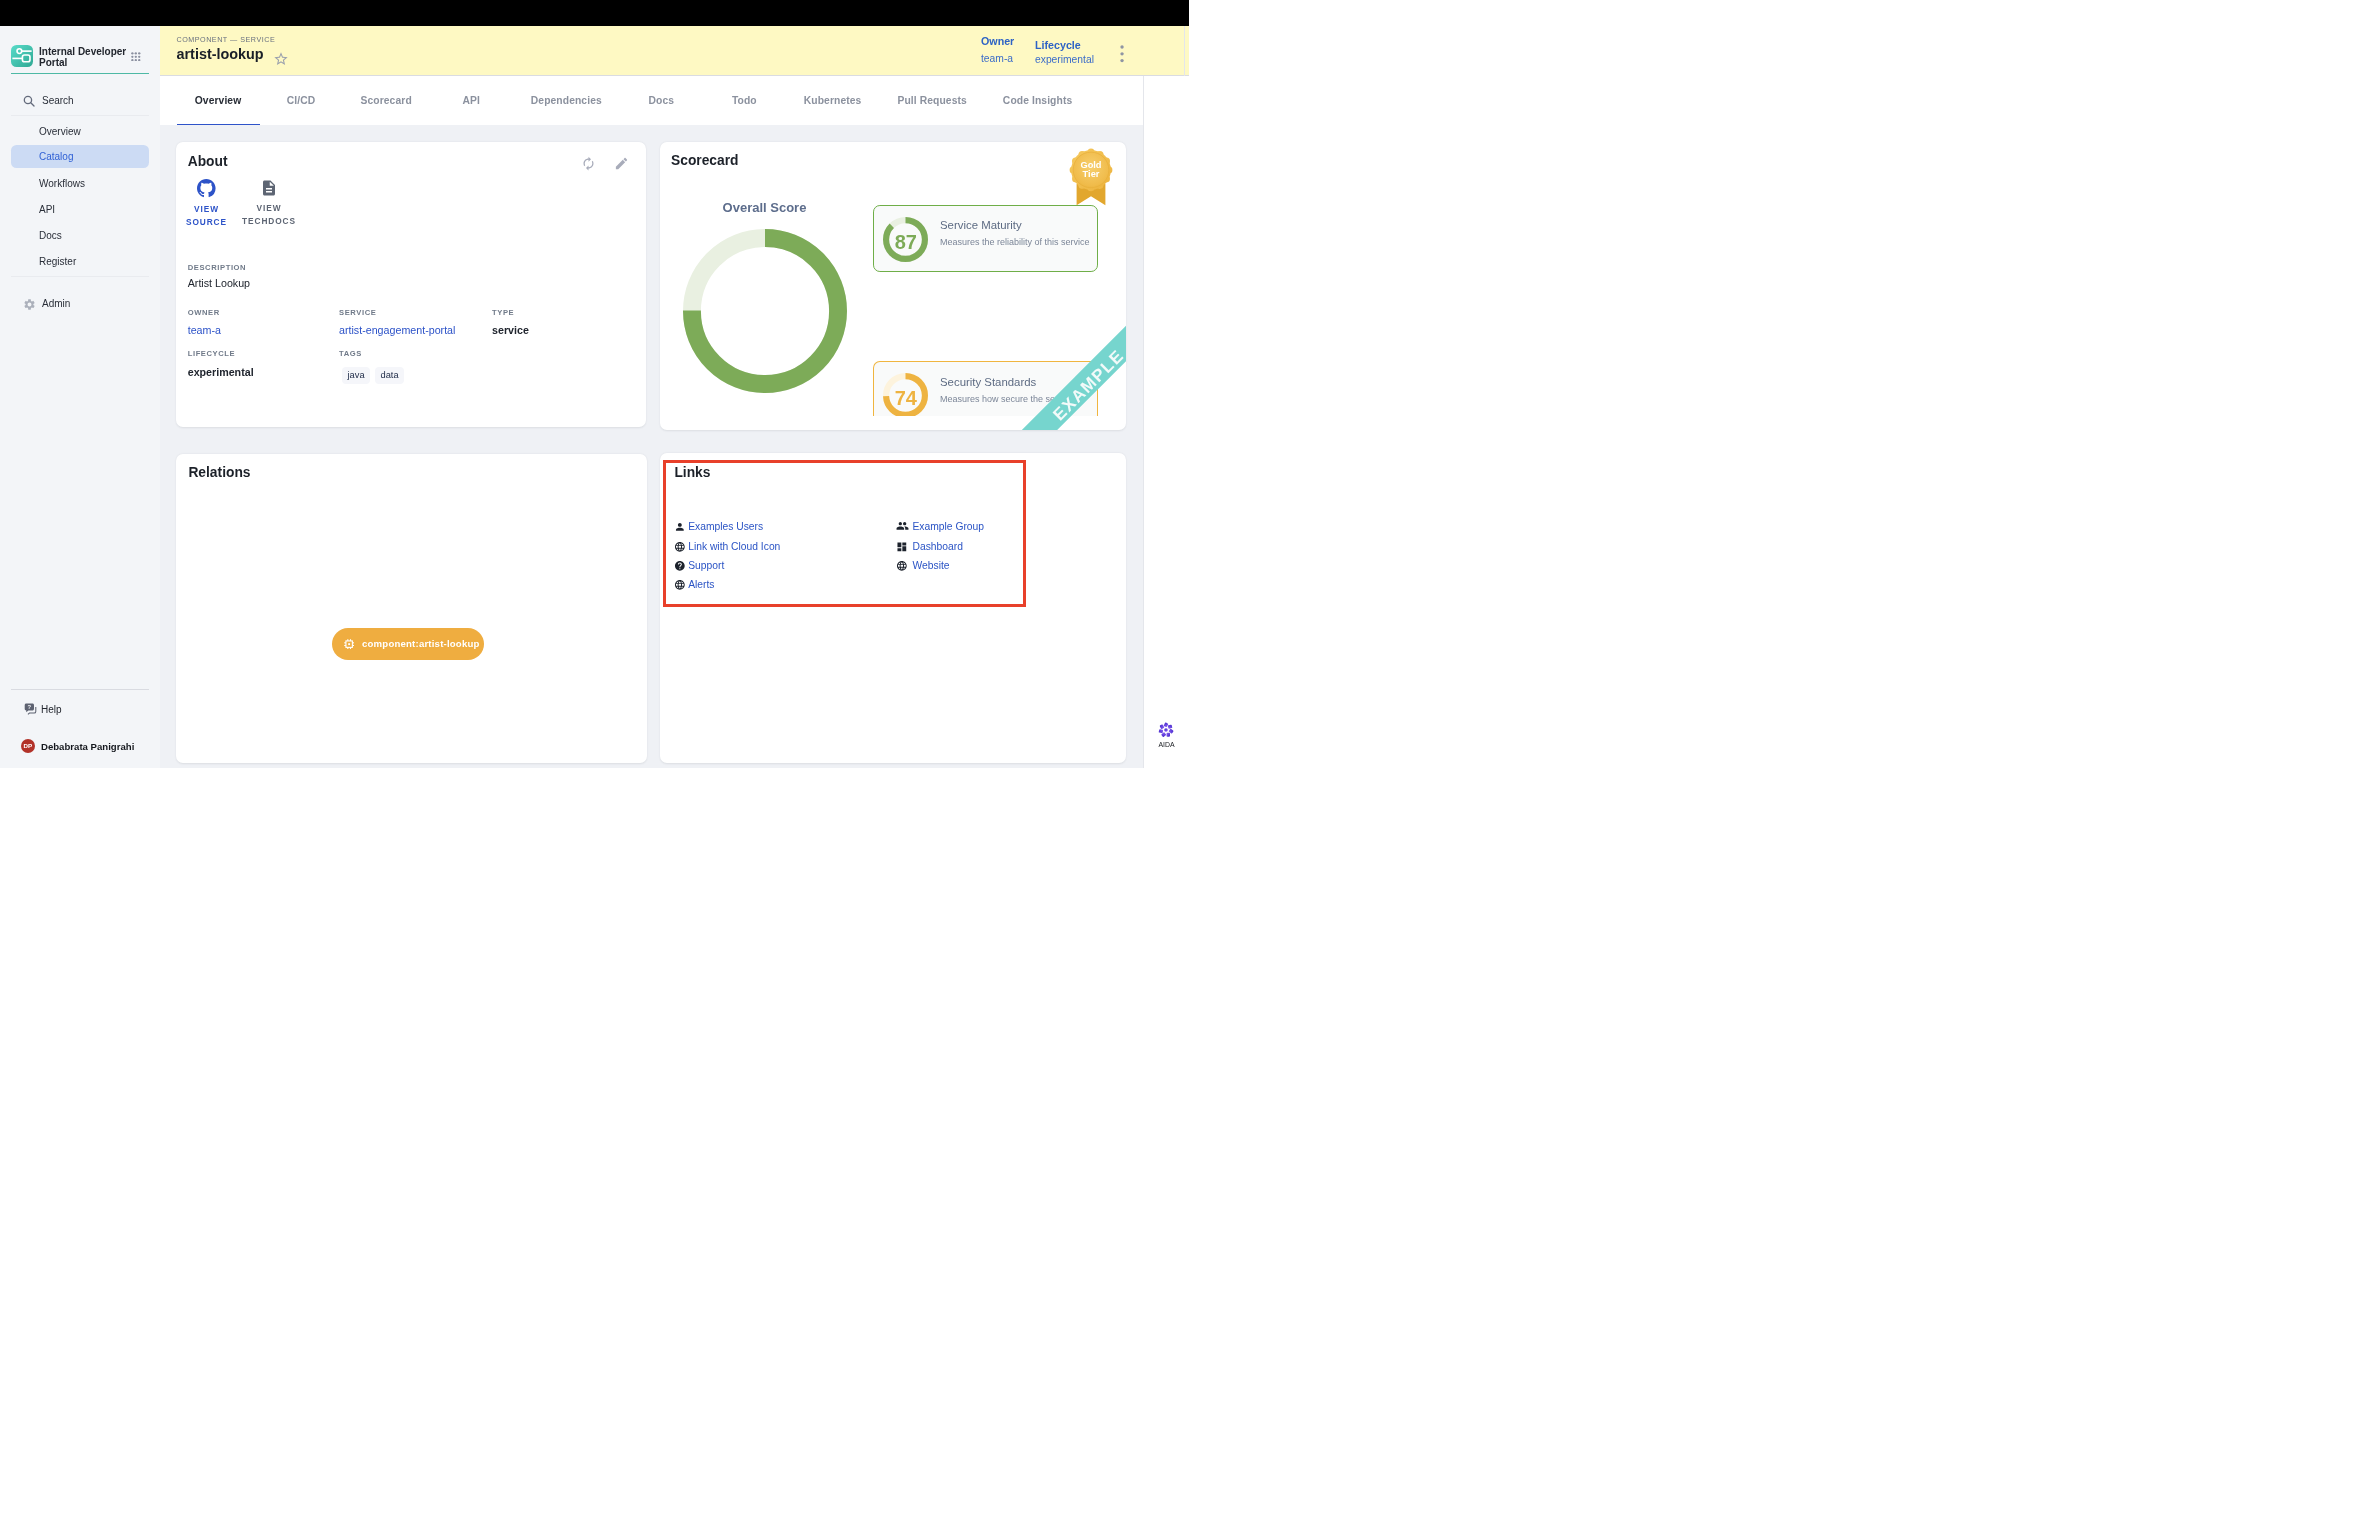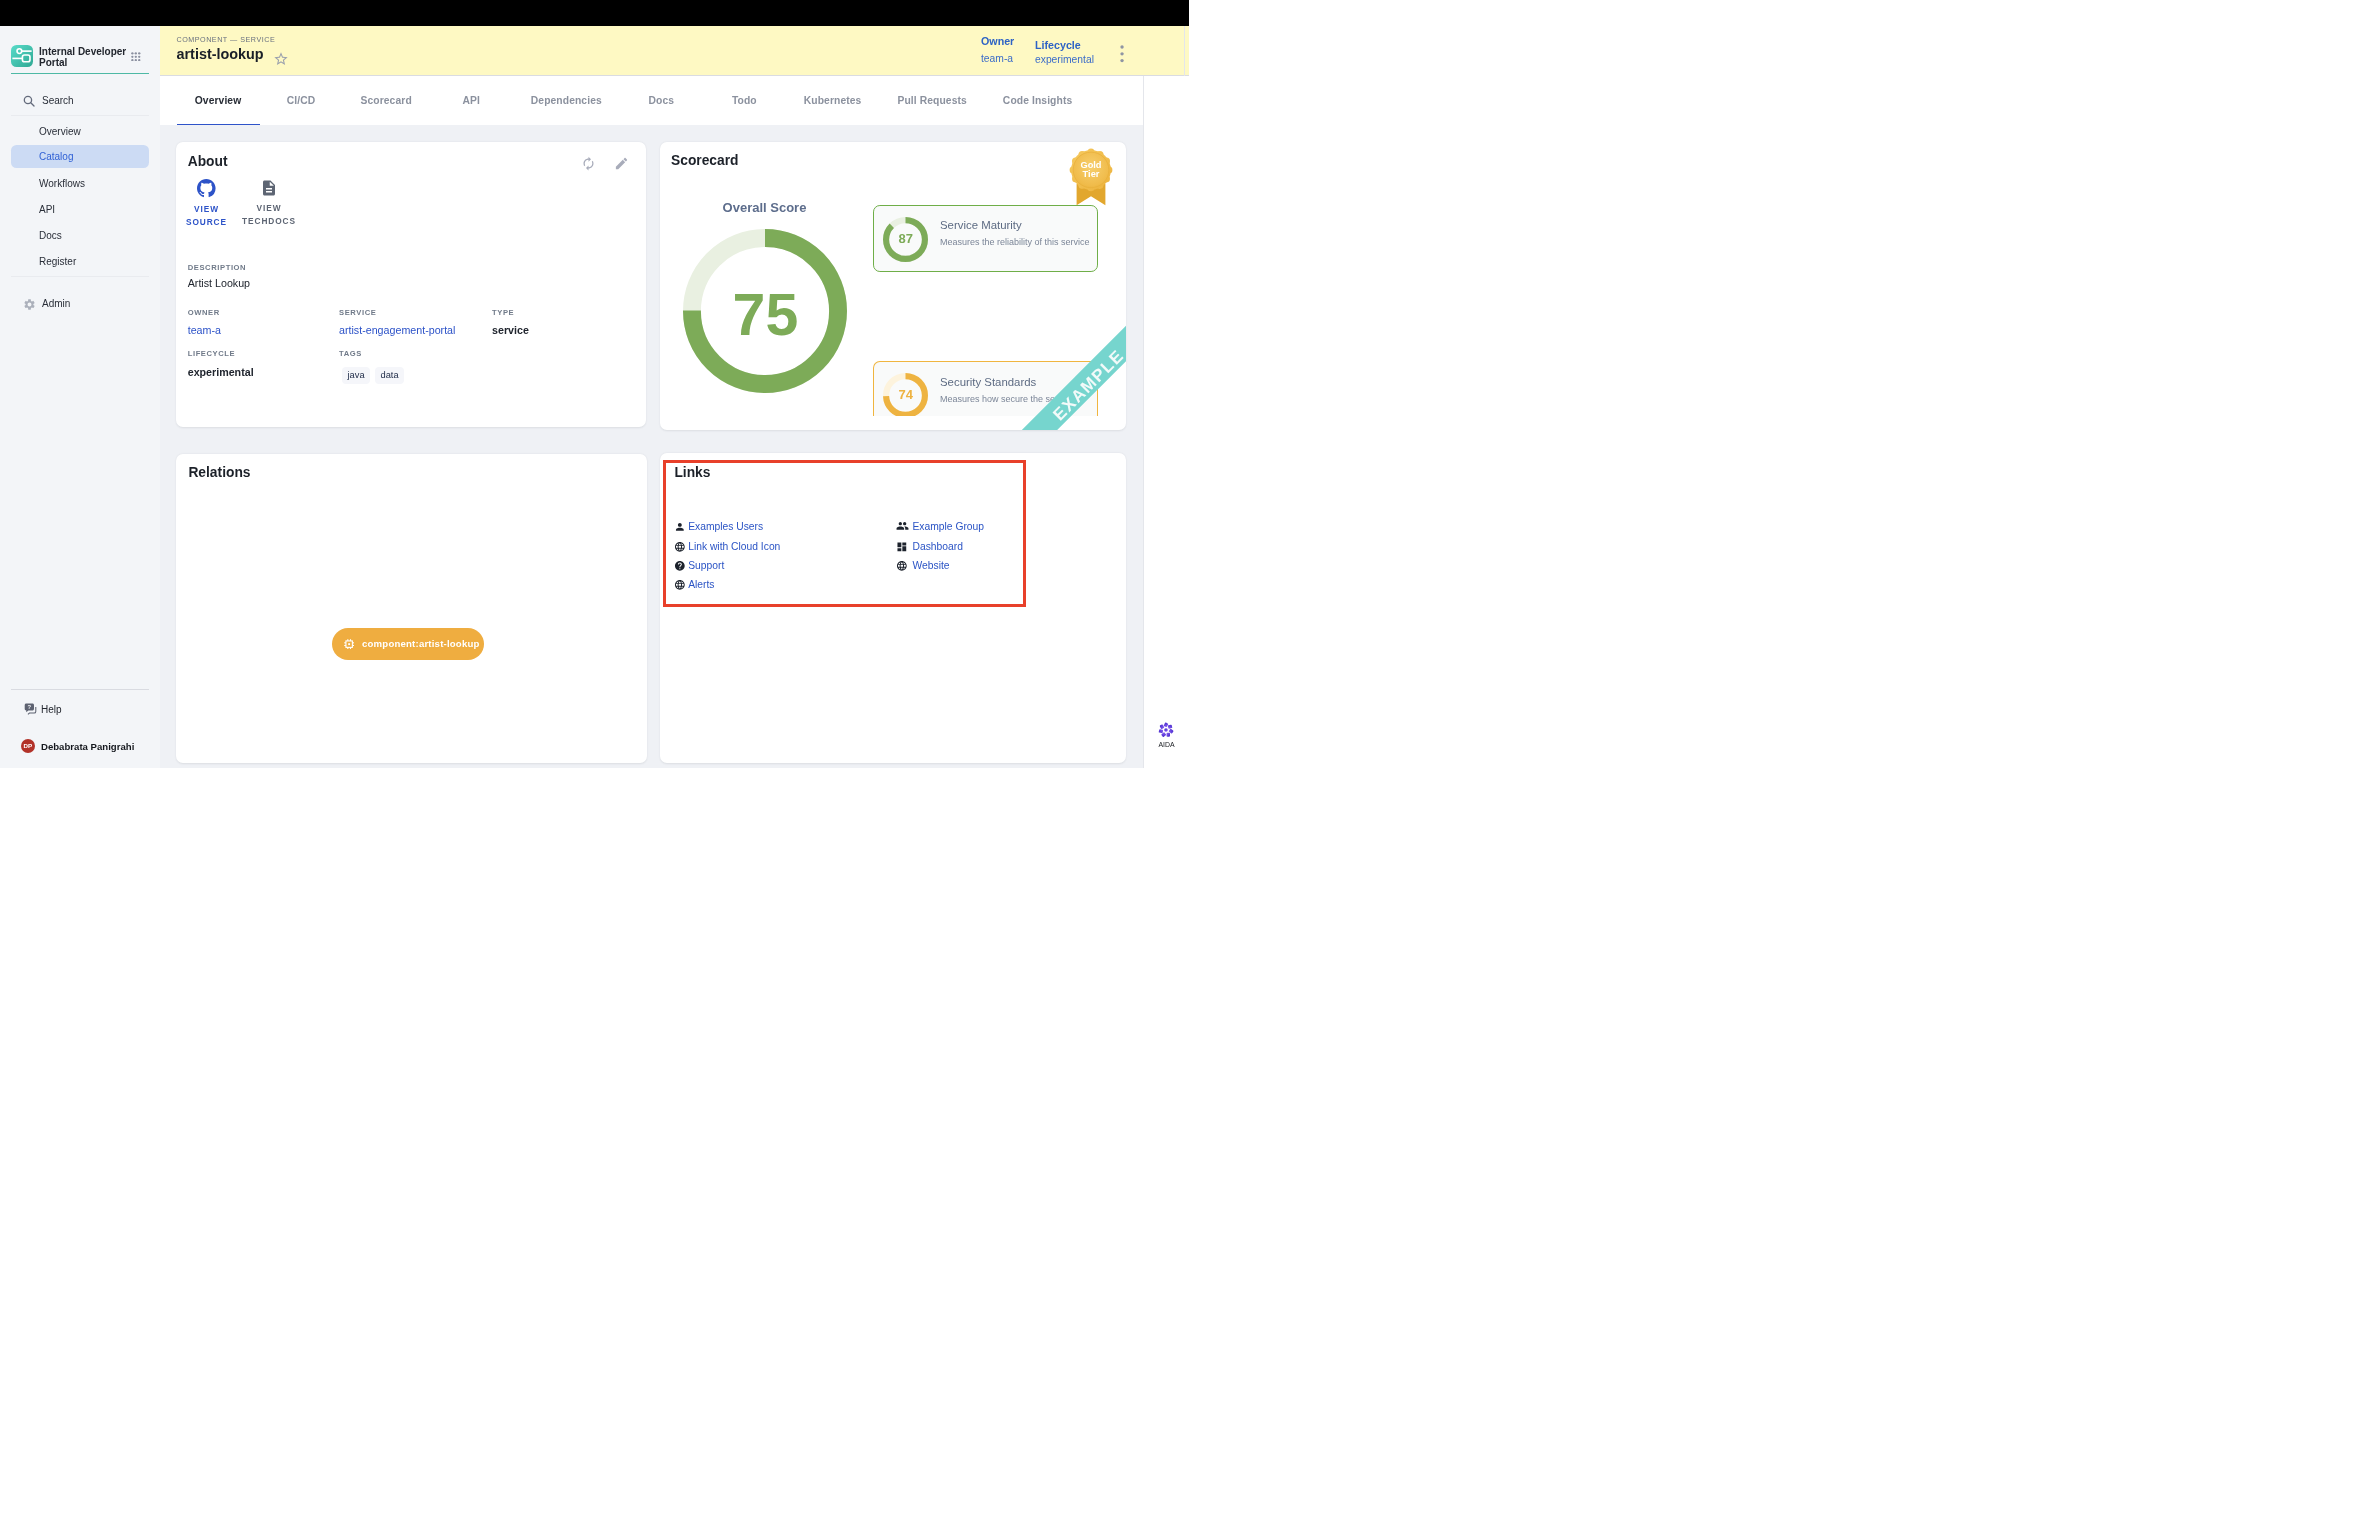--- a/index.html
+++ b/index.html
@@ -69,21 +69,21 @@
 
 
 #scorecard { left:660px; top:142px; width:466px; height:288px; overflow:hidden; }
 .ovscore { position:absolute; left:30px; top:58px; width:149px; text-align:center; font-size:13px; font-weight:bold; color:#5d6d8c; }
 .bigdonut { position:absolute; left:23.4px; top:87px; }
 .bignum { position:absolute; left:23.4px; top:91px; width:164px; height:164px; text-align:center; line-height:164px; font-size:59px; font-weight:bold; color:#7dab58; }
 .sbox { position:absolute; left:213px; width:225px; border-radius:6.9px; background:#f9fafa; }
 .sbox .t { position:absolute; left:66px; font-size:11.4px; color:#5d6b83; }
 .sbox .d { position:absolute; left:66px; font-size:9px; color:#7c8698; line-height:12.7px; }
 .sdonut { position:absolute; left:9.3px; }
-.snum { position:absolute; left:9.3px; width:45px; text-align:center; font-size:13px; font-weight:bold; }
+.snum { position:absolute; left:9.3px; width:45px; text-align:center; font-size:20px; font-weight:bold; }
 .ribbon { position:absolute; left:321px; top:231px; width:206px; height:25px; padding-top:8.3px; background:#76d5ce; transform:rotate(-45deg); text-align:center; line-height:16.5px; color:#f2faf9; font-size:17px; font-weight:bold; letter-spacing:1.4px; text-indent:6.9px; }
 
 
 #relations { left:176px; top:454px; width:471px; height:309px; }
 #links { left:660px; top:453px; width:466px; height:310px; }
 .redbox { position:absolute; left:2.8px; top:6.9px; width:363px; height:147px; border:3.4px solid #e8402a; }
 .linkrow { position:absolute; height:13.8px; }
 .linkrow svg { position:absolute; left:0; top:0.7px; }
 .linkrow .lt { position:absolute; left:13.8px; top:0.7px; font-size:10.3px; color:#2b54c5; white-space:nowrap; }
 .pill { position:absolute; left:332px; top:628px; width:152px; height:32px; border-radius:16px; background:#efad40; }
@@ -233,21 +233,20 @@
   <div class="chip" style="left:199px; top:225px;">data</div>
 </div>
 
 <div class="card" id="scorecard">
   <div class="cardtitle" style="left:11px; top:11px;">Scorecard</div>
   <div class="ovscore">Overall Score</div>
   <svg class="bigdonut" width="164" height="164" viewBox="0 0 238 238">
     <circle cx="119" cy="119" r="106" fill="none" stroke="#e9f0e1" stroke-width="26"></circle>
     <circle cx="119" cy="119" r="106" fill="none" stroke="#7dab58" stroke-width="26" stroke-dasharray="499.5 166.5" transform="rotate(-90 119 119)"></circle>
   </svg>
-  <div class="bignum">75</div>
 
   <div class="sbox" style="top:63px; height:67px; border:0.7px solid #6fae48;">
     <div class="t" style="top:13px;">Service Maturity</div>
     <div class="d" style="top:30px;">Measures the reliability of this service</div>
     <svg class="sdonut" style="top:11.4px;" width="45" height="45" viewBox="0 0 66 66">
       <circle cx="33" cy="33" r="28.5" fill="none" stroke="#e9f0e1" stroke-width="9"></circle>
       <circle cx="33" cy="33" r="28.5" fill="none" stroke="#7dab58" stroke-width="9" stroke-dasharray="155.8 23.3" transform="rotate(-90 33 33)"></circle>
     </svg>
     <div class="snum" style="top:25px; color:#7dab58;">87</div>
   </div>

